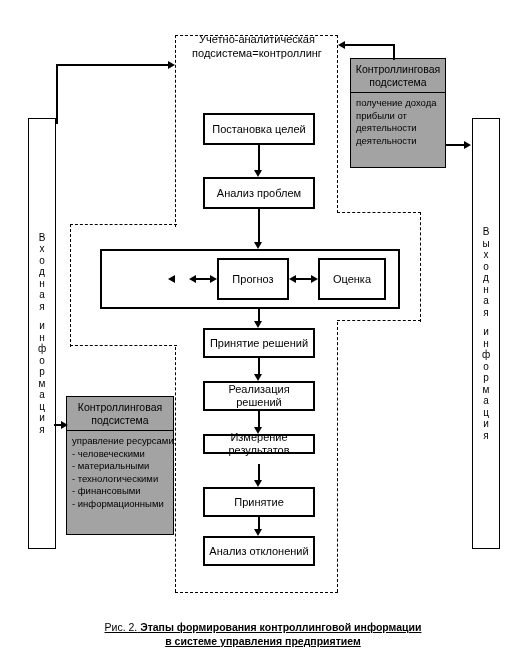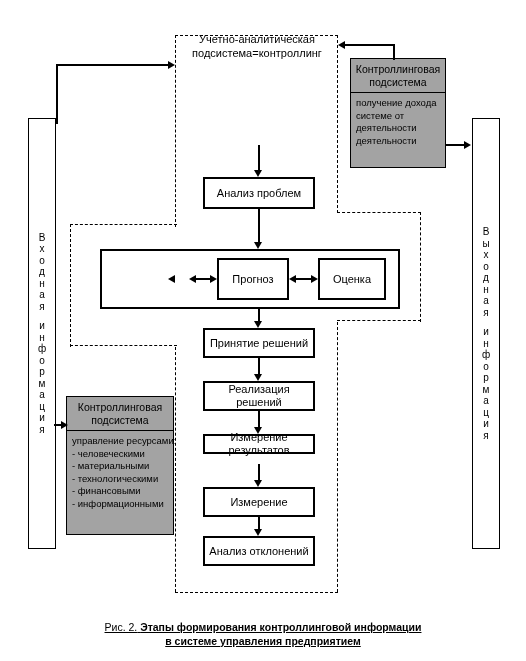--- a/index.html
+++ b/index.html
@@ -202,51 +202,52 @@
     </div>
   </div>
 
   <div class="note" style="left:350px;top:58px;width:96px;height:110px;">
     <div class="hd">
       <span>Контроллинговая</span><br>
       <span>подсистема</span>
     </div>
     <div class="bd">
       <span class="ln">получение дохода</span>
-      <span class="ln">системе от</span>
+      <span class="ln">прибыли от</span>
       <span class="ln">деятельности</span>
       <span class="ln">деятельности</span>
     </div>
   </div>
 
   <div class="note" style="left:66px;top:396px;width:108px;height:139px;">
     <div class="hd">
       <span>Контроллинговая</span><br>
       <span>подсистема</span>
     </div>
     <div class="bd">
       <span class="ln">управление ресурсами:</span>
       <span class="ln">- человеческими</span>
       <span class="ln">- материальными</span>
       <span class="ln">- технологическими</span>
       <span class="ln">- финансовыми</span>
       <span class="ln">- информационными</span>
     </div>
   </div>
 
+  <div class="box thick" style="left:203px;top:113px;width:112px;height:32px;">Постановка целей</div>
   <div class="box thick" style="left:203px;top:177px;width:112px;height:32px;">Анализ проблем</div>
 
   <div class="box thick" style="left:100px;top:249px;width:300px;height:60px;"></div>
   <div class="box thick" style="left:217px;top:258px;width:72px;height:42px;">Прогноз</div>
   <div class="box thick" style="left:318px;top:258px;width:68px;height:42px;">Оценка</div>
 
   <div class="box thick" style="left:203px;top:328px;width:112px;height:30px;">Принятие решений</div>
   <div class="box thick" style="left:203px;top:381px;width:112px;height:30px;">Реализация решений</div>
   <div class="box thick" style="left:203px;top:434px;width:112px;height:20px;">Измерение результатов</div>
-  <div class="box thick" style="left:203px;top:487px;width:112px;height:30px;">Измерение</div>
+  <div class="box thick" style="left:203px;top:487px;width:112px;height:30px;">Принятие</div>
   <div class="box thick" style="left:203px;top:536px;width:112px;height:30px;">Анализ отклонений</div>
 
   <div class="sline v" style="left:258px;top:145px;height:25px;"></div>
   <div class="arr down" style="left:254px;top:170px;"></div>
 
   <div class="sline v" style="left:258px;top:209px;height:33px;"></div>
   <div class="arr down" style="left:254px;top:242px;"></div>
 
   <div class="sline v" style="left:258px;top:309px;height:12px;"></div>
   <div class="arr down" style="left:254px;top:321px;"></div>

